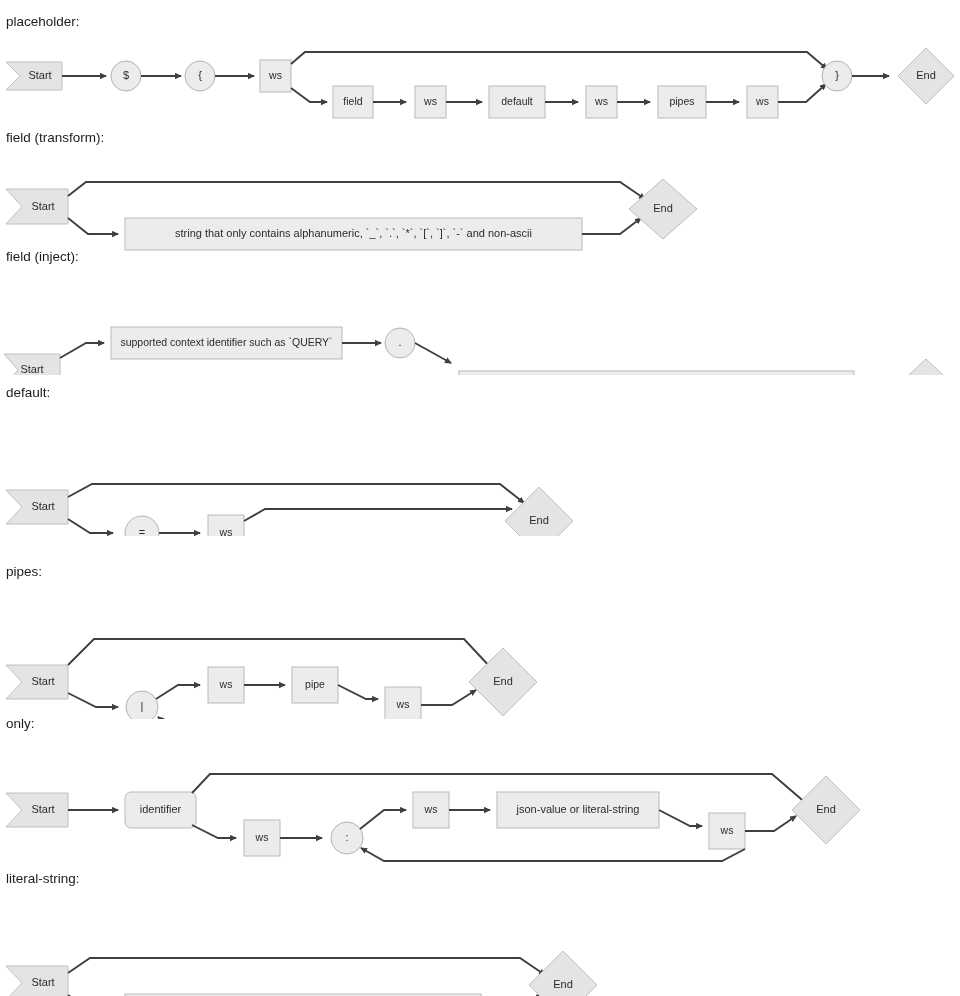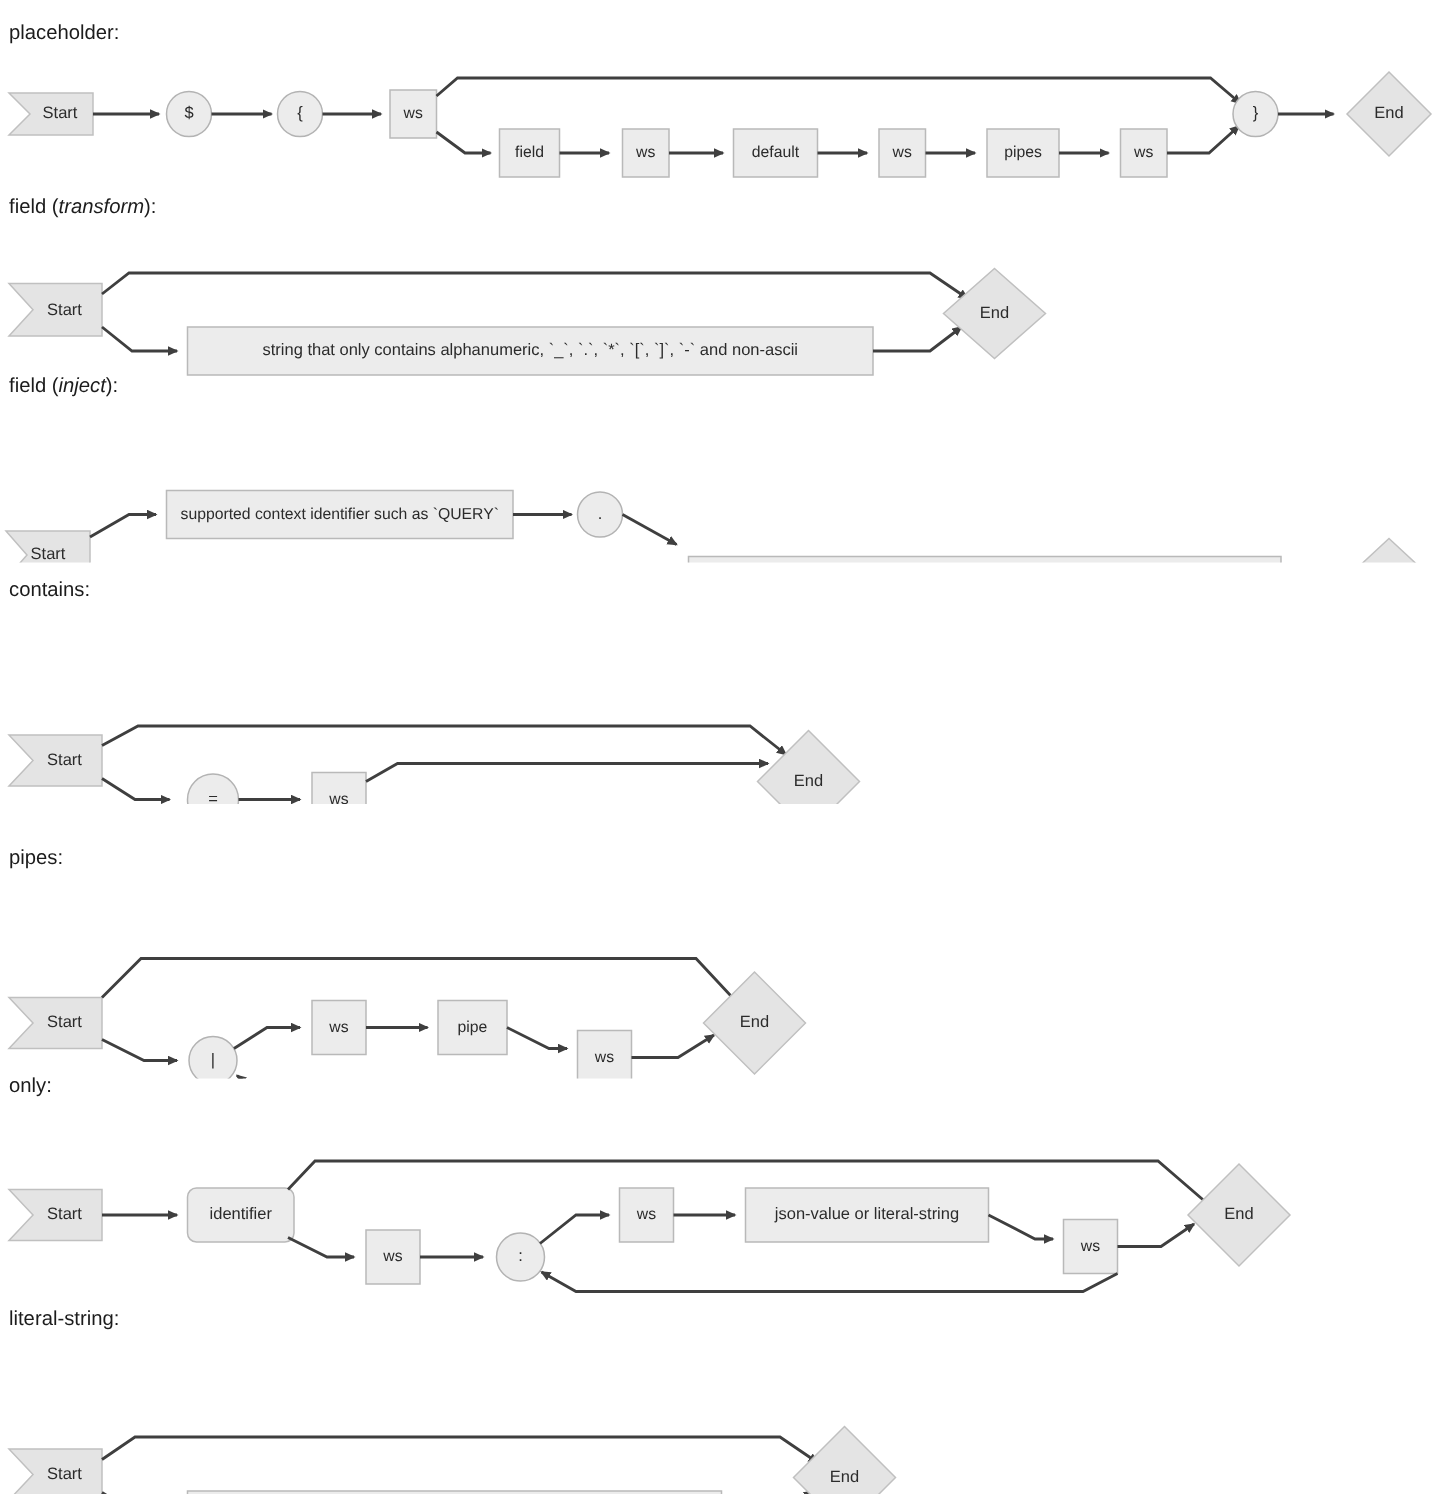--- a/index.html
+++ b/index.html
@@ -27,21 +27,20 @@
   }
   .section-title {
     position: absolute;
     left: 6px;
     font-size: 13.5px;
     line-height: 16px;
     color: #1c1c1c;
     white-space: nowrap;
   }
   .section-title .em {
-    font-style: italic;
   }
   svg.rail {
     position: absolute;
     left: 0;
     display: block;
   }
   svg.rail text {
     font-family: "Liberation Sans", sans-serif;
     fill: #2b2b2b;
     text-anchor: middle;
@@ -236,21 +235,21 @@
       <path class="edge" d="M854,100 L887,100" marker-end="url(#ah)"></path>
 
       <g>
         <path class="node-terminal" d="M926,74 L954,100 L926,126 L898,100 z"></path>
         <text class="lbl-term" x="926" y="100">End</text>
       </g>
     </svg>
   </div>
 
   <div class="section" style="top:381px;height:160px">
-    <div class="section-title" style="top:4px">contains:</div>
+    <div class="section-title" style="top:4px">default:</div>
     <svg class="rail" style="top:30px" width="960" height="125" viewBox="0 0 960 125">
       <g>
         <path class="node-terminal" d="M6,96 L68,96 L68,130 L6,130 L22,113 z" transform="translate(0,-17)"></path>
         <text class="lbl-term" x="43" y="96">Start</text>
       </g>
 
       <path class="edge" d="M68,86 L92,73 L500,73 L524,92" marker-end="url(#ah)"></path>
 
       <path class="edge" d="M68,108 L90,122 L113,122" marker-end="url(#ah)"></path>
 

